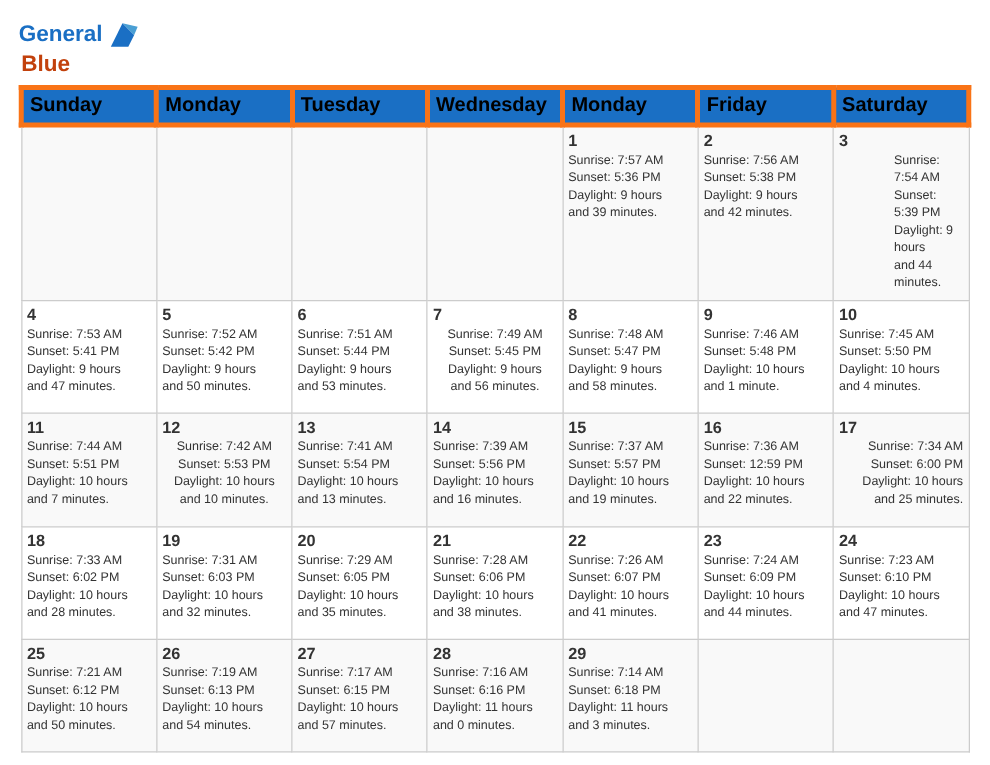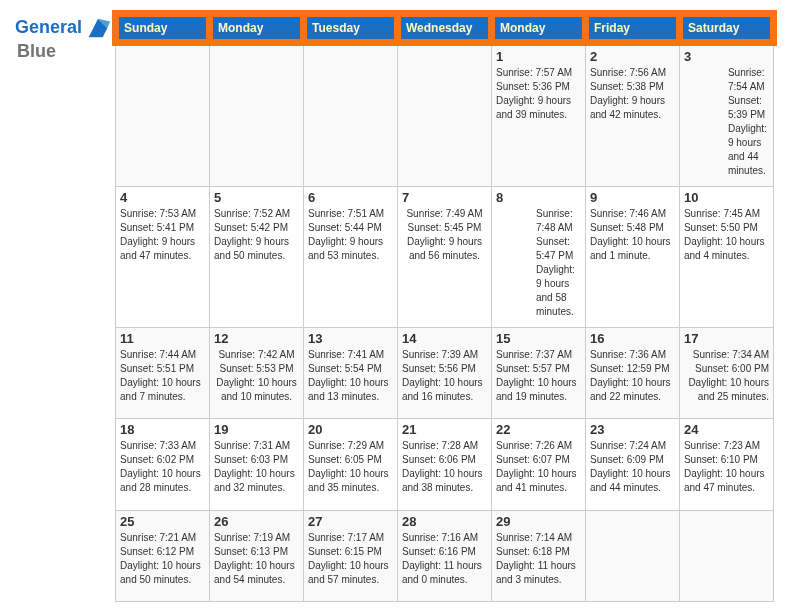--- a/index.html
+++ b/index.html
@@ -8,20 +8,21 @@
       background: #fff;
       width: 792px;
       height: 612px;
       overflow: hidden;
     }
     .page {
       width: 792px;
       height: 612px;
       padding: 10px 15px 10px 15px;
       display: flex;
+      flex-direction: column;
     }
     .header {
       display: flex;
       justify-content: space-between;
       align-items: flex-start;
       margin-bottom: 6px;
     }
     .logo {
       display: flex;
       align-items: center;
@@ -53,25 +54,25 @@
       font-size: 14px;
       color: #555;
     }
     .calendar-table {
       width: 100%;
       border-collapse: collapse;
       flex: 1;
     }
     .calendar-table th {
       background-color: #1a6fc4;
-      color: #fef9c3;
+      color: #000000;
       text-align: left;
       padding: 4px 5px;
-      font-size: 12px;
-      border: 7px solid #f97316;
+      font-size: 16px;
+      border: 4px solid #f97316;
     }
     .calendar-table td {
       border: 1px solid #ccc;
       vertical-align: top;
       padding: 3px 4px;
       font-size: 10px;
       color: #333;
       width: calc(100% / 7);
       height: 88px;
     }
@@ -110,21 +111,21 @@
         <div style="display:flex;align-items:center;">
           <span class="logo-text">
             <span>General</span>
           </span>
           <svg class="logo-icon" viewBox="0 0 30 30">
             <polygon points="5,25 15,5 25,15 20,25" fill="#1a6fc4"></polygon>
             <polygon points="15,5 25,15 28,8" fill="#4a9fd4"></polygon>
           </svg>
         </div>
         <div style="display:flex;padding-left:2px;">
-          <span class="logo-text" style="color:#737373;font-size:18px;font-weight:bold;">Blue</span>
+          <span class="logo-text" style="color:#c2410c;font-size:18px;font-weight:bold;">Blue</span>
         </div>
       </div>
     </div>
     <div class="title-block">
       <div class="month-title"></div>
       <div class="location-title"></div>
     </div>
   </div>
 
   <table class="calendar-table">
@@ -191,21 +192,21 @@
           </td>
           <td>
             <span class="day-number">7</span>
             <div class="day-info" style="white-space: pre-line; text-align: center;">Sunrise: 7:49 AM
 Sunset: 5:45 PM
 Daylight: 9 hours
 and 56 minutes.</div>
           </td>
           <td>
             <span class="day-number">8</span>
-            <div class="day-info" style="white-space: pre-line; margin-left: 40px;">Sunrise: 7:48 AM
+            <div class="day-info" style="white-space: pre-line;">Sunrise: 7:48 AM
 Sunset: 5:47 PM
 Daylight: 9 hours
 and 58 minutes.</div>
           </td>
           <td>
             <span class="day-number">9</span>
             <div class="day-info" style="white-space: pre-line;">Sunrise: 7:46 AM
 Sunset: 5:48 PM
 Daylight: 10 hours
 and 1 minute.</div>

